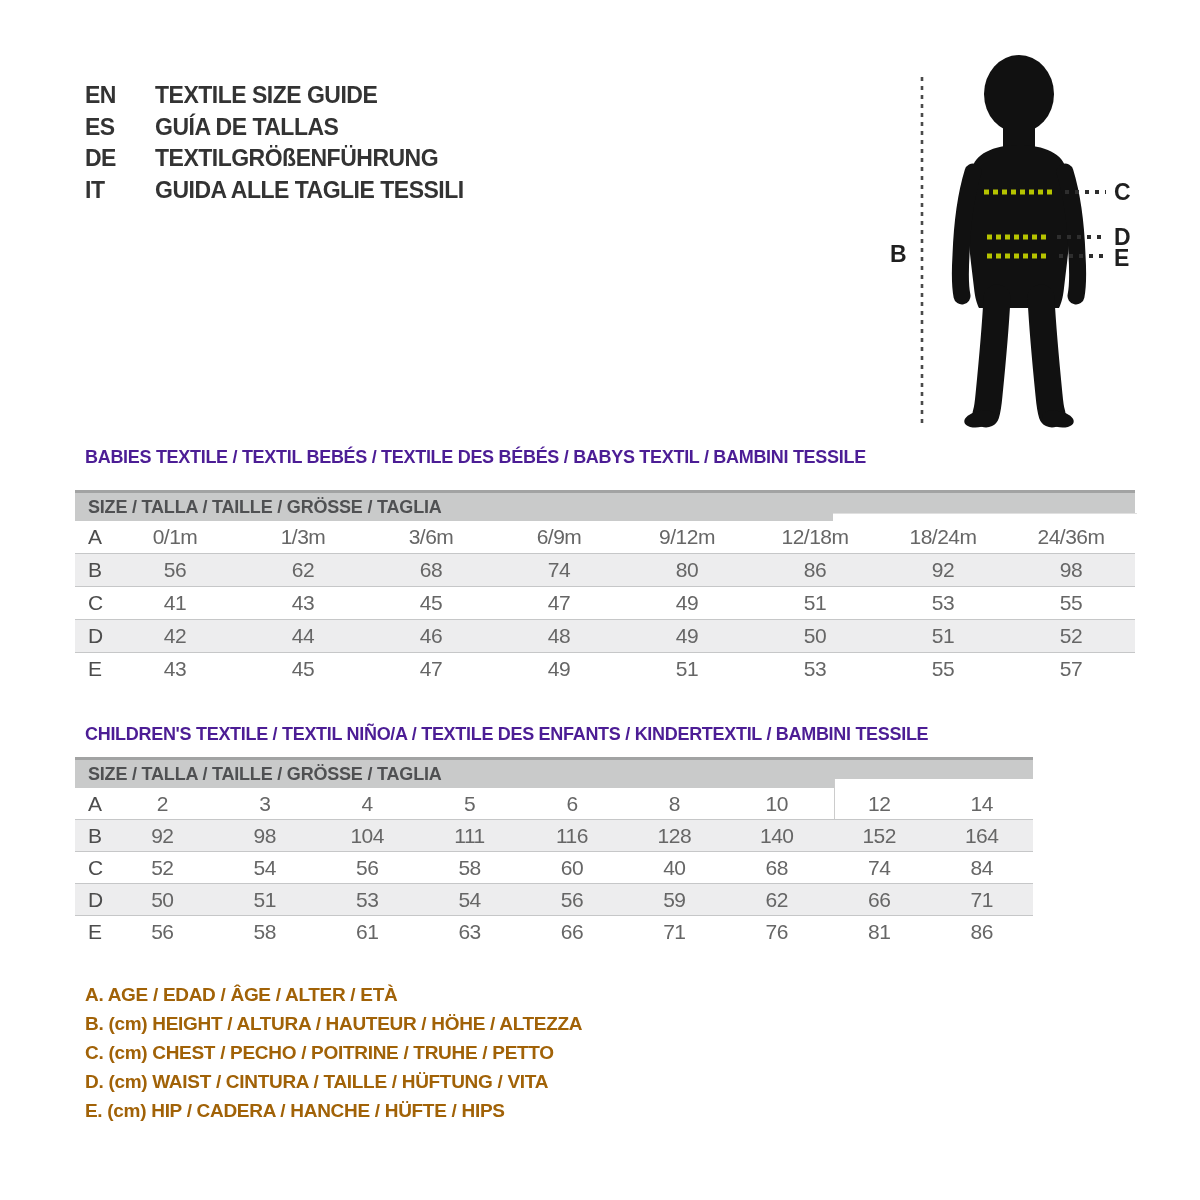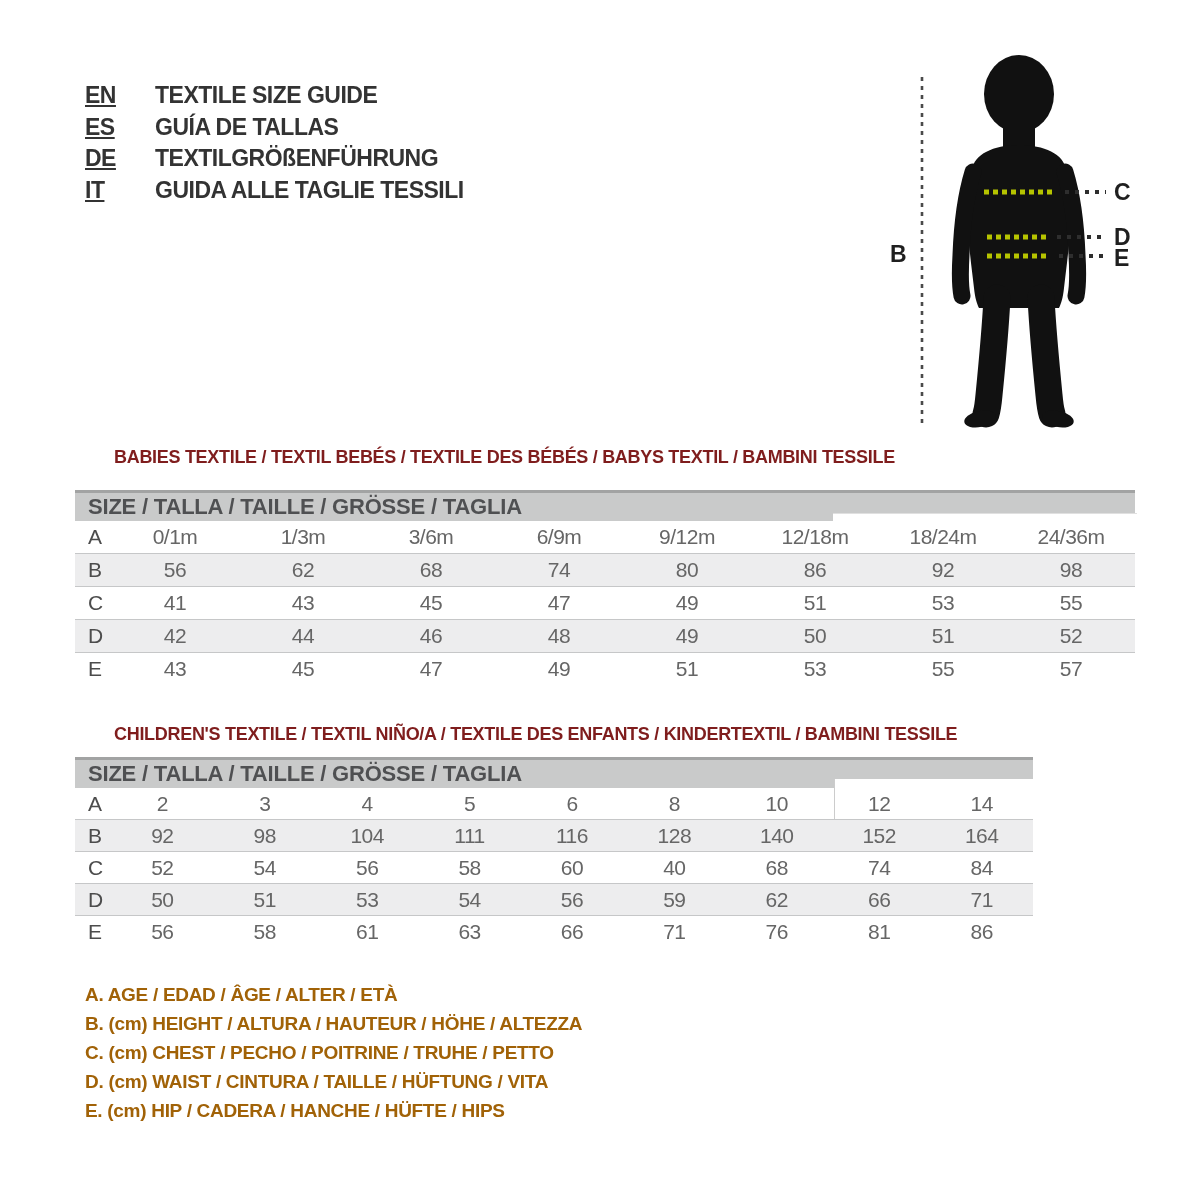--- a/index.html
+++ b/index.html
@@ -5,45 +5,45 @@
   html,body{margin:0;padding:0;}
   body{
     width:1200px;height:1200px;position:relative;background:#ffffff;
     font-family:"Liberation Sans",sans-serif;color:#383838;overflow:hidden;
   }
 
   
   .lang-block{position:absolute;left:85px;top:80px;}
   .lang-row{display:flex;line-height:31.5px;font-size:23px;font-weight:700;
     letter-spacing:-0.5px;color:#333333;}
-  .lang-code{width:70px;flex:0 0 70px;text-decoration:underline;}
+  .lang-code{width:70px;flex:0 0 70px;}
   .lang-label{white-space:nowrap;}
 
   
   .figure-wrap{position:absolute;left:868px;top:50px;width:272px;height:388px;}
   .sil-stroke{stroke:#111111;fill:none;}
   .dark-dash{stroke:#2e2e2e;stroke-width:4;stroke-dasharray:4 6;fill:none;}
   .accent-dash{stroke-width:5;stroke-dasharray:5 4;fill:none;}
   .fig-label{font-family:"Liberation Sans",sans-serif;font-size:23px;font-weight:600;fill:#1f1f1f;}
   .b-line{stroke:#4a4a4a;stroke-width:2.6;stroke-dasharray:4 5;fill:none;}
 
   
   .section-title{position:absolute;left:85px;font-size:18px;font-weight:700;
-    letter-spacing:-0.3px;color:#7f1d1d;white-space:nowrap;margin-left:29px;}
+    letter-spacing:-0.3px;color:#4c1d95;white-space:nowrap;}
   .babies-title{top:447px;}
   .children-title{top:724px;text-align:right;}
 
   
   .size-table{position:absolute;border-collapse:collapse;table-layout:fixed;
     border-top:3px solid #a2a3a3;}
   .babies-table{left:75px;top:490px;width:1060px;}
   .children-table{left:75px;top:757px;width:958px;}
   .size-table thead th{
     background:#c9caca;height:28px;text-align:left;padding:0 0 0 13px;
-    font-size:22px;font-weight:700;letter-spacing:-0.2px;color:#4f5052;white-space:nowrap;}
+    font-size:18px;font-weight:700;letter-spacing:-0.2px;color:#4f5052;white-space:nowrap;}
   .size-table tbody td{
     height:31px;text-align:center;font-size:21px;letter-spacing:-0.5px;
     color:#666666;white-space:nowrap;padding:0;}
   .babies-table tbody td{height:32px;}
   .size-table tbody td.rowlabel{text-align:left;padding-left:13px;color:#4c4c4c;}
   .size-table tbody tr + tr{border-top:1px solid #c6c7c8;}
   .size-table tbody tr:nth-child(even){background:#ededee;}
 
   
   .notch{position:absolute;background:#ffffff;}

